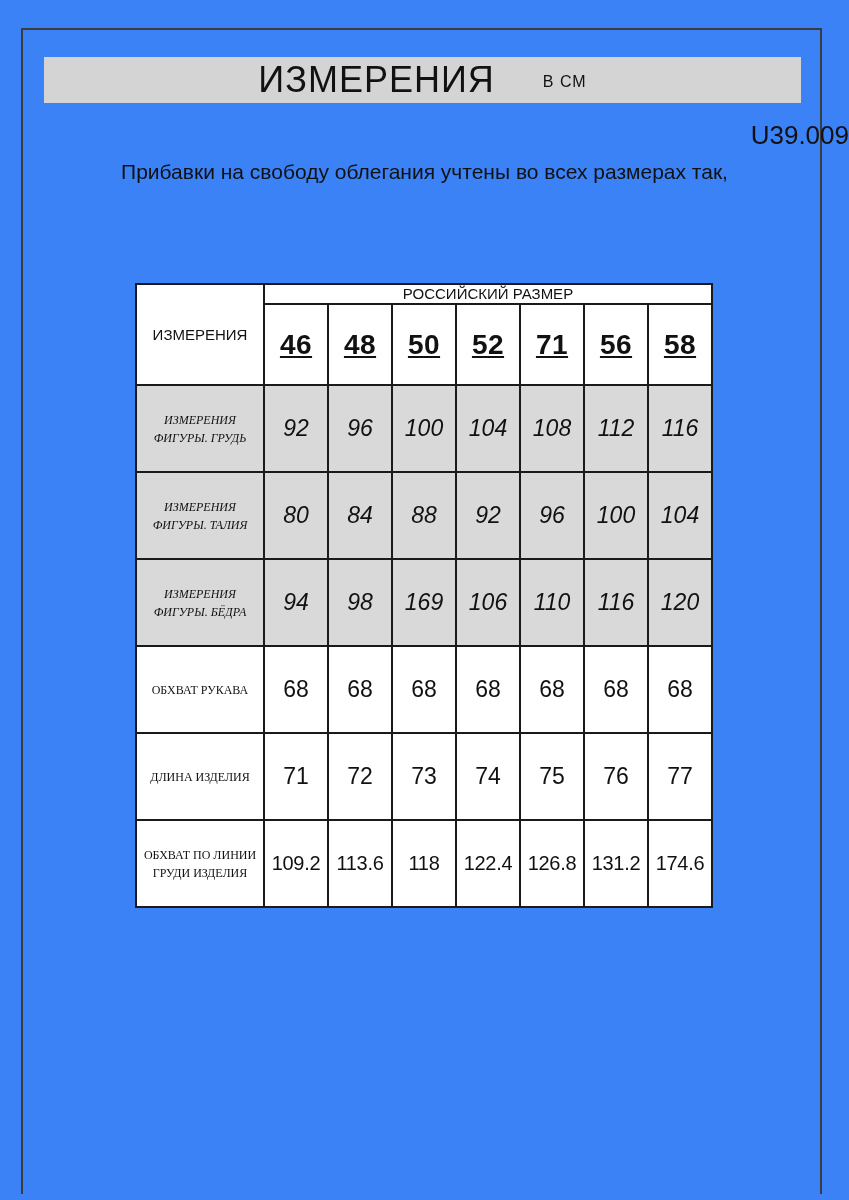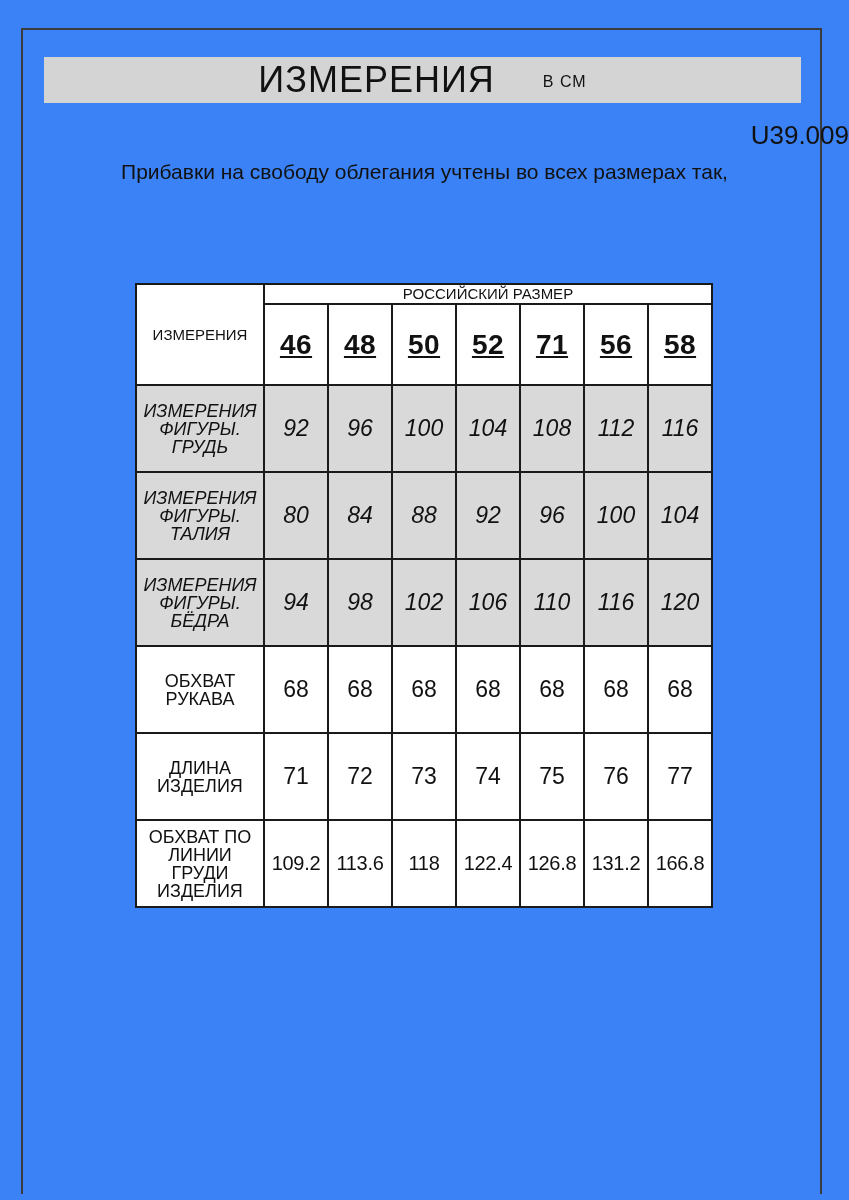--- a/index.html
+++ b/index.html
@@ -107,21 +107,21 @@
     line-height: 18px;
     padding: 0;
   }
   td.size-header {
     font-size: 28px;
     font-weight: 900;
     letter-spacing: 0.5px;
     text-decoration: underline;
   }
   tr.shaded td { background: #d9d9d9; }
-  td.row-label { font-size: 18px; line-height: 18px; }
+  td.row-label { font-size: 12px; line-height: 18px; font-family: Liberation Serif, serif; }
   tr.italic td { font-style: italic; }
   td.cell-value { font-size: 23px; }
   tr.small-vals td.cell-value { font-size: 20px; letter-spacing: -0.3px; padding: 0 1px; border-radius: 15px; }
 </style>
 </head>
 <body>
 
 <div class="page">
 
   <div class="frame"></div>
@@ -182,21 +182,21 @@
         <td class="cell-value">92</td>
         <td class="cell-value">96</td>
         <td class="cell-value">100</td>
         <td class="cell-value">104</td>
       </tr>
 
       <tr class="data-row shaded italic">
         <td class="row-label">ИЗМЕРЕНИЯ ФИГУРЫ. БЁДРА</td>
         <td class="cell-value">94</td>
         <td class="cell-value">98</td>
-        <td class="cell-value">102</td>
+        <td class="cell-value">169</td>
         <td class="cell-value">106</td>
         <td class="cell-value">110</td>
         <td class="cell-value">116</td>
         <td class="cell-value">120</td>
       </tr>
 
       <tr class="data-row">
         <td class="row-label">ОБХВАТ РУКАВА</td>
         <td class="cell-value">68</td>
         <td class="cell-value">68</td>
@@ -219,18 +219,18 @@
       </tr>
 
       <tr class="data-row small-vals">
         <td class="row-label">ОБХВАТ ПО ЛИНИИ ГРУДИ ИЗДЕЛИЯ</td>
         <td class="cell-value">109.2</td>
         <td class="cell-value">113.6</td>
         <td class="cell-value">118</td>
         <td class="cell-value">122.4</td>
         <td class="cell-value">126.8</td>
         <td class="cell-value">131.2</td>
-        <td class="cell-value">166.8</td>
+        <td class="cell-value">174.6</td>
       </tr>
     </tbody>
   </table>
 
 </div>
 
 </body></html>

